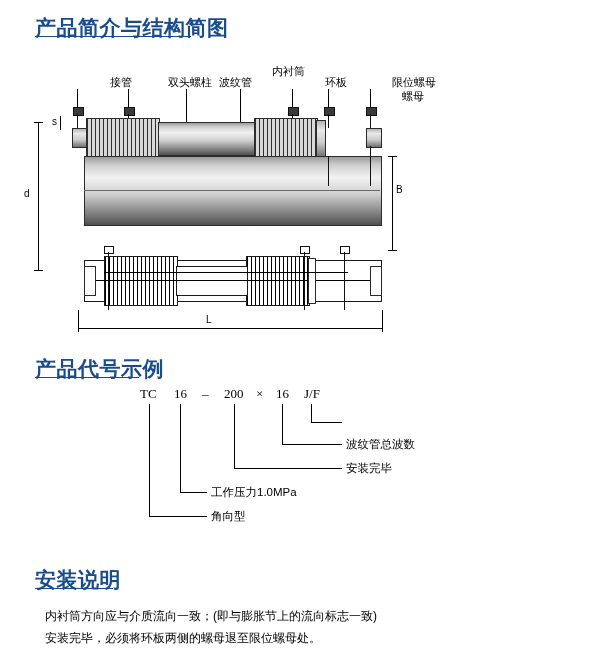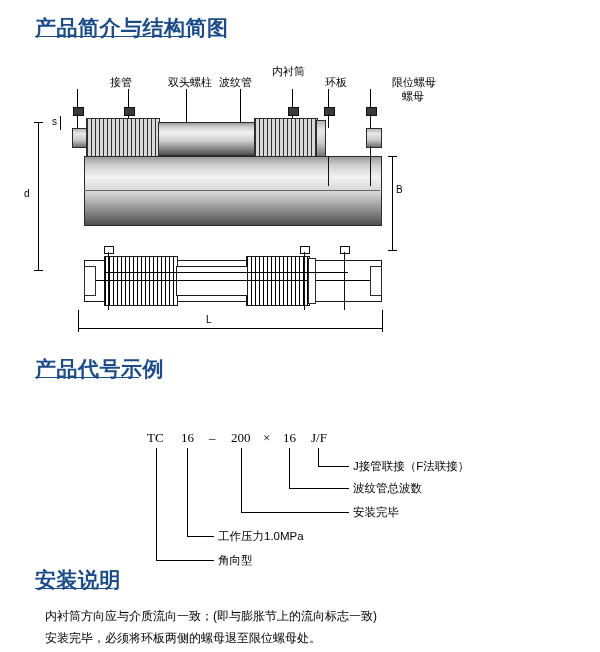--- a/index.html
+++ b/index.html
@@ -115,25 +115,24 @@
     background: #111;
   }
   .tick {
     position: absolute;
     background: #000;
   }
 
   
   #code-area {
     position: absolute;
-    left: 11px;
+    left: 4px;
     top: 378px;
     width: 496px;
     height: 160px;
-    margin-top: 44px;
   }
   .code-token {
     position: absolute;
     font-size: 13px;
     font-family: "Liberation Serif", serif;
     white-space: nowrap;
   }
   .code-desc {
     position: absolute;
     font-size: 11.5px;
@@ -263,21 +262,20 @@
   <div class="v-line" style="left:230px; top:26px; height:64px;"></div>
   <div class="v-line" style="left:278px; top:26px; height:40px;"></div>
   <div class="v-line" style="left:307px; top:26px; height:18px;"></div>
 
   <div class="h-line" style="left:145px; top:138px; width:58px;"></div>
   <div class="h-line" style="left:176px; top:114px; width:27px;"></div>
   <div class="h-line" style="left:230px; top:90px; width:108px;"></div>
   <div class="h-line" style="left:278px; top:66px; width:60px;"></div>
   <div class="h-line" style="left:307px; top:44px; width:31px;"></div>
 
-  <div class="code-desc" style="left:342px; top:37px;">J接管联接（F法联接）</div>
   <div class="code-desc" style="left:342px; top:59px;">波纹管总波数</div>
   <div class="code-desc" style="left:342px; top:83px;">安装完毕</div>
   <div class="code-desc" style="left:207px; top:107px;">工作压力1.0MPa</div>
   <div class="code-desc" style="left:207px; top:131px;">角向型</div>
 </div>
 
 <div class="section-title" style="left:35px; top:566px;">安装说明</div>
 <div class="title-underline" style="left:35px; top:588px; width:78px;"></div>
 
 <div id="install-area" style="top:560px;">

